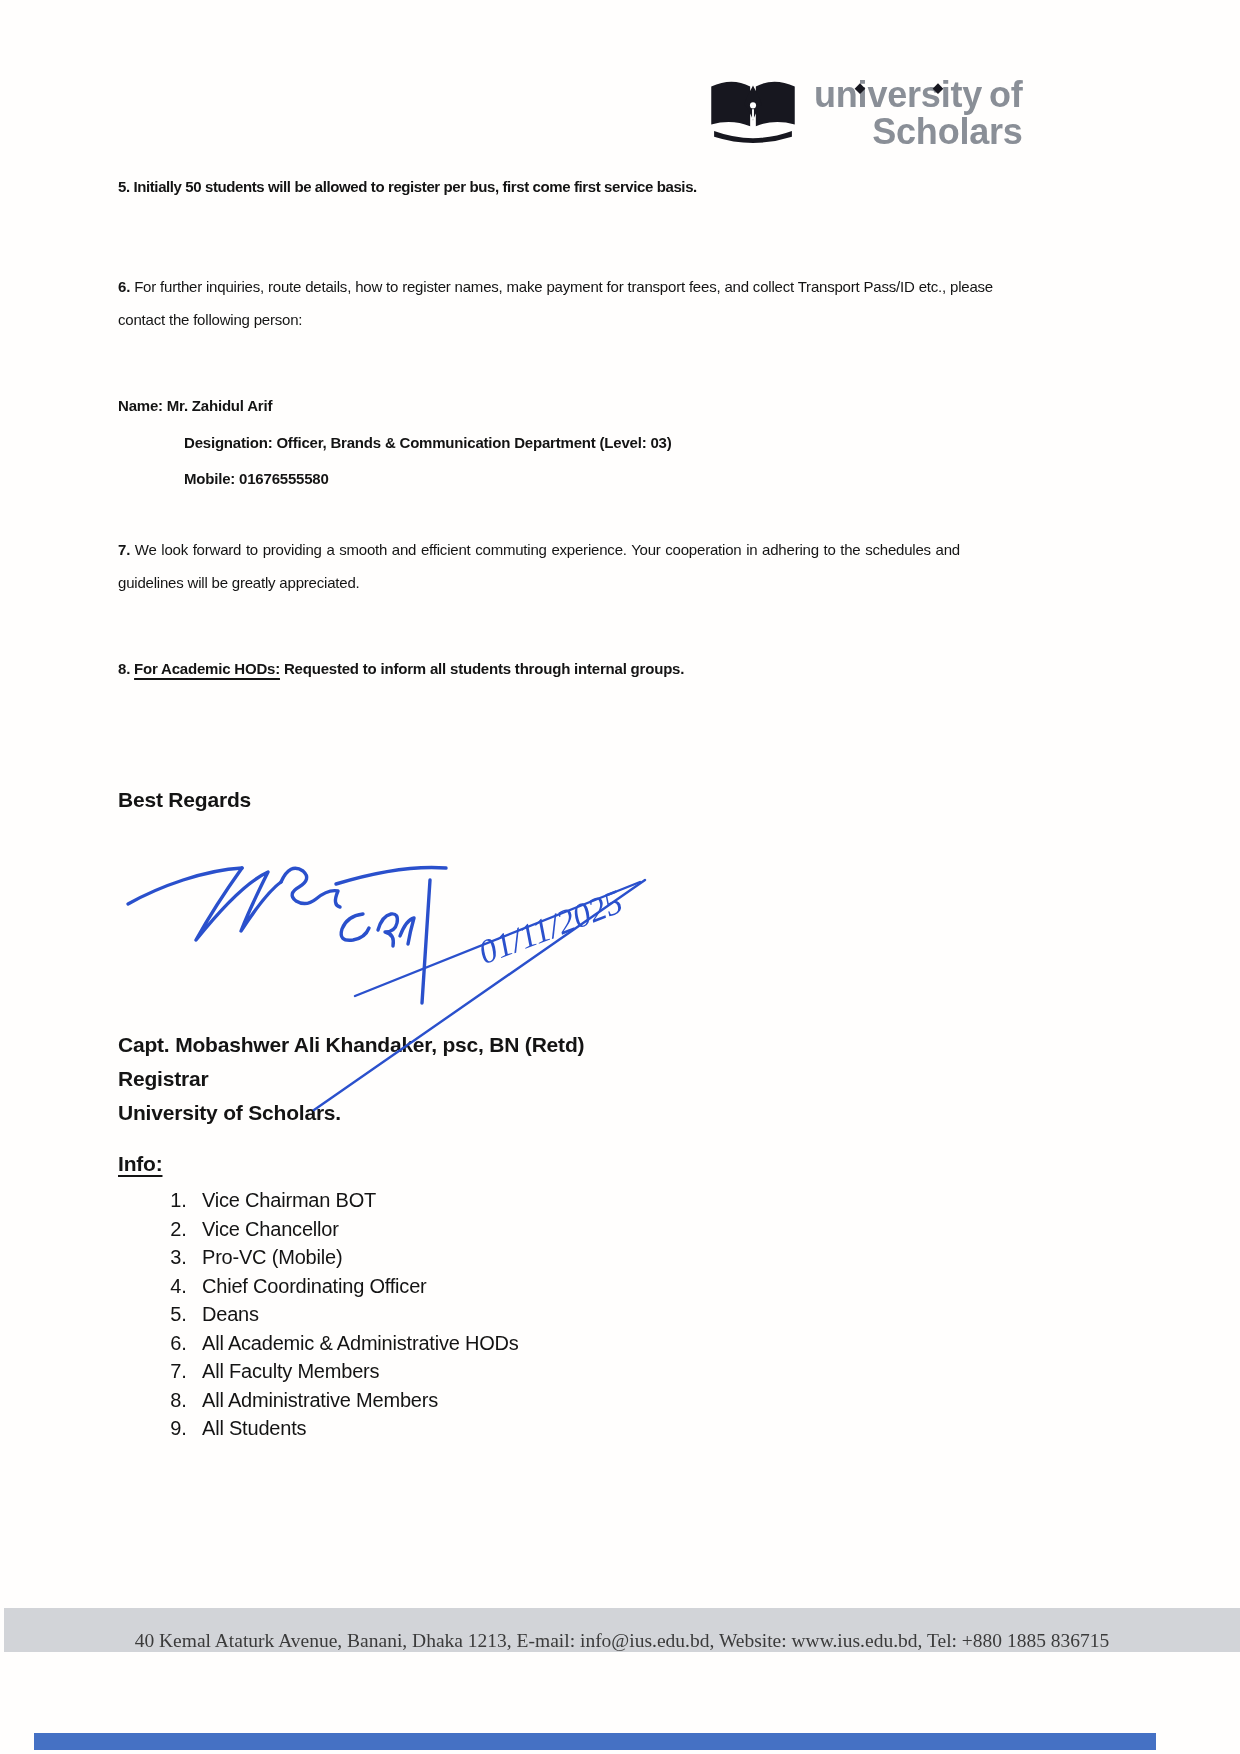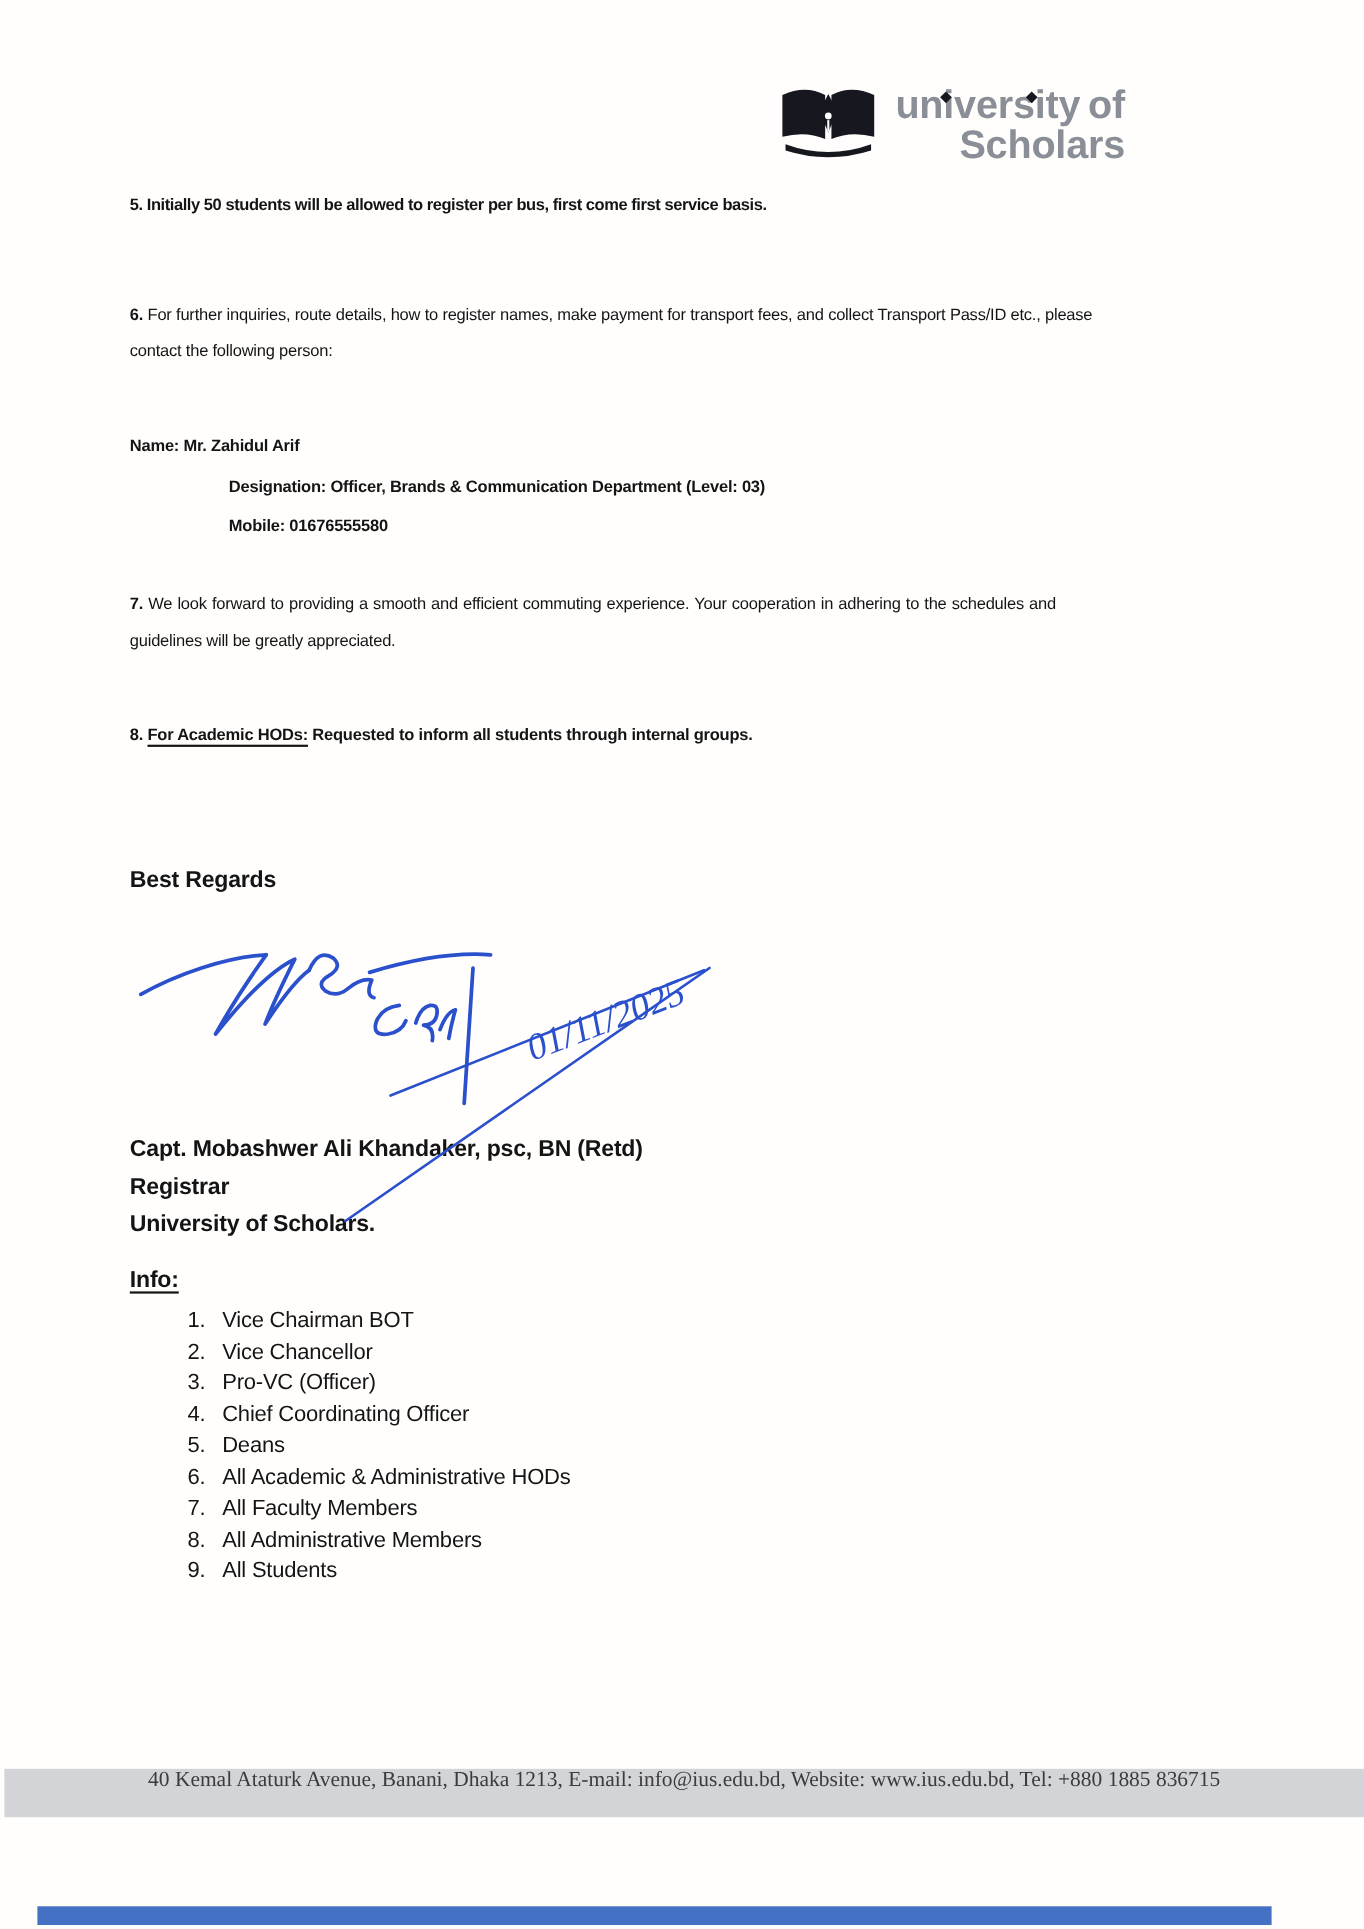--- a/index.html
+++ b/index.html
@@ -27,21 +27,21 @@
 
   
   .para { left:118px; width:875px; font-size:15px; line-height:33px; }
   .just { text-align:justify; }
   .pnum { font-weight:700; }
   .u { text-decoration:underline; text-decoration-thickness:2px; text-underline-offset:4px; }
 
   .p5 { top:170px; width:892px; font-weight:700; letter-spacing:-0.4px; }
   .p6 { top:270px; }
   .contact { top:388px; font-weight:700; line-height:36.5px; }
-  .contact .ind { margin-left:90px; }
+  .contact .ind { margin-left:66px; }
   .p7 { top:533px; width:842px; }
   .p8 { top:652px; width:800px; font-weight:700; }
 
   .regards { top:788px; left:118px; font-size:21px; font-weight:700; }
 
   
   .sig { top:818px; left:100px; width:560px; height:300px; pointer-events:none; z-index:3; }
   .sig path { fill:none; stroke:var(--ink,#2a50cc); stroke-width:3.4; stroke-linecap:round; stroke-linejoin:round; }
   .sig .thin { stroke-width:2.4; }
   .sig text { fill:var(--ink,#2a50cc); font-family:"Liberation Serif", serif; font-style:italic; font-size:34px; }
@@ -49,21 +49,21 @@
   .signatory { top:1028px; left:118px; font-size:21px; font-weight:700; line-height:34px; z-index:2; }
 
   
   .info-head { top:1152px; left:118px; font-size:21px; font-weight:700;
                text-decoration:underline; text-decoration-thickness:2px; text-underline-offset:4px; }
   .info-list { top:1186px; left:118px; margin:0; padding-left:74px; font-size:20px; line-height:28.5px; }
   .info-list li { padding-left:10px; }
 
   
   .footer-bar { top:1608px; left:4px; right:0; height:44px; background:var(--footer-bar,#d2d4d8);
-                display:flex; align-items:flex-start; justify-content:center; }
+                display:flex; align-items:flex-end; justify-content:center; }
   .footer-bar span { font-family:"Liberation Serif", serif; font-size:19.5px; color:#3b3b3b; letter-spacing:0; }
   .accent-bar { top:1733px; left:34px; width:1122px; height:17px; background:var(--accent-bar,#4571c4); }
 </style>
 </head>
 <body>
 
 <div class="page">
 
   <div class="abs logo">
     <svg class="logo-book" viewBox="0 0 96 78" aria-hidden="true">
@@ -121,21 +121,21 @@
   <div class="abs signatory">
     <div>Capt. Mobashwer Ali Khandaker, psc, BN (Retd)</div>
     <div>Registrar</div>
     <div>University of Scholars.</div>
   </div>
 
   <div class="abs info-head">Info:</div>
   <ol class="abs info-list">
     <li>Vice Chairman BOT</li>
     <li>Vice Chancellor</li>
-    <li>Pro-VC (Officer)</li>
+    <li>Pro-VC (Mobile)</li>
     <li>Chief Coordinating Officer</li>
     <li>Deans</li>
     <li>All Academic &amp; Administrative HODs</li>
     <li>All Faculty Members</li>
     <li>All Administrative Members</li>
     <li>All Students</li>
   </ol>
 
   <div class="abs footer-bar">
     <span>40 Kemal Ataturk Avenue, Banani, Dhaka 1213, E-mail: info@ius.edu.bd, Website: www.ius.edu.bd, Tel: +880 1885 836715</span>

